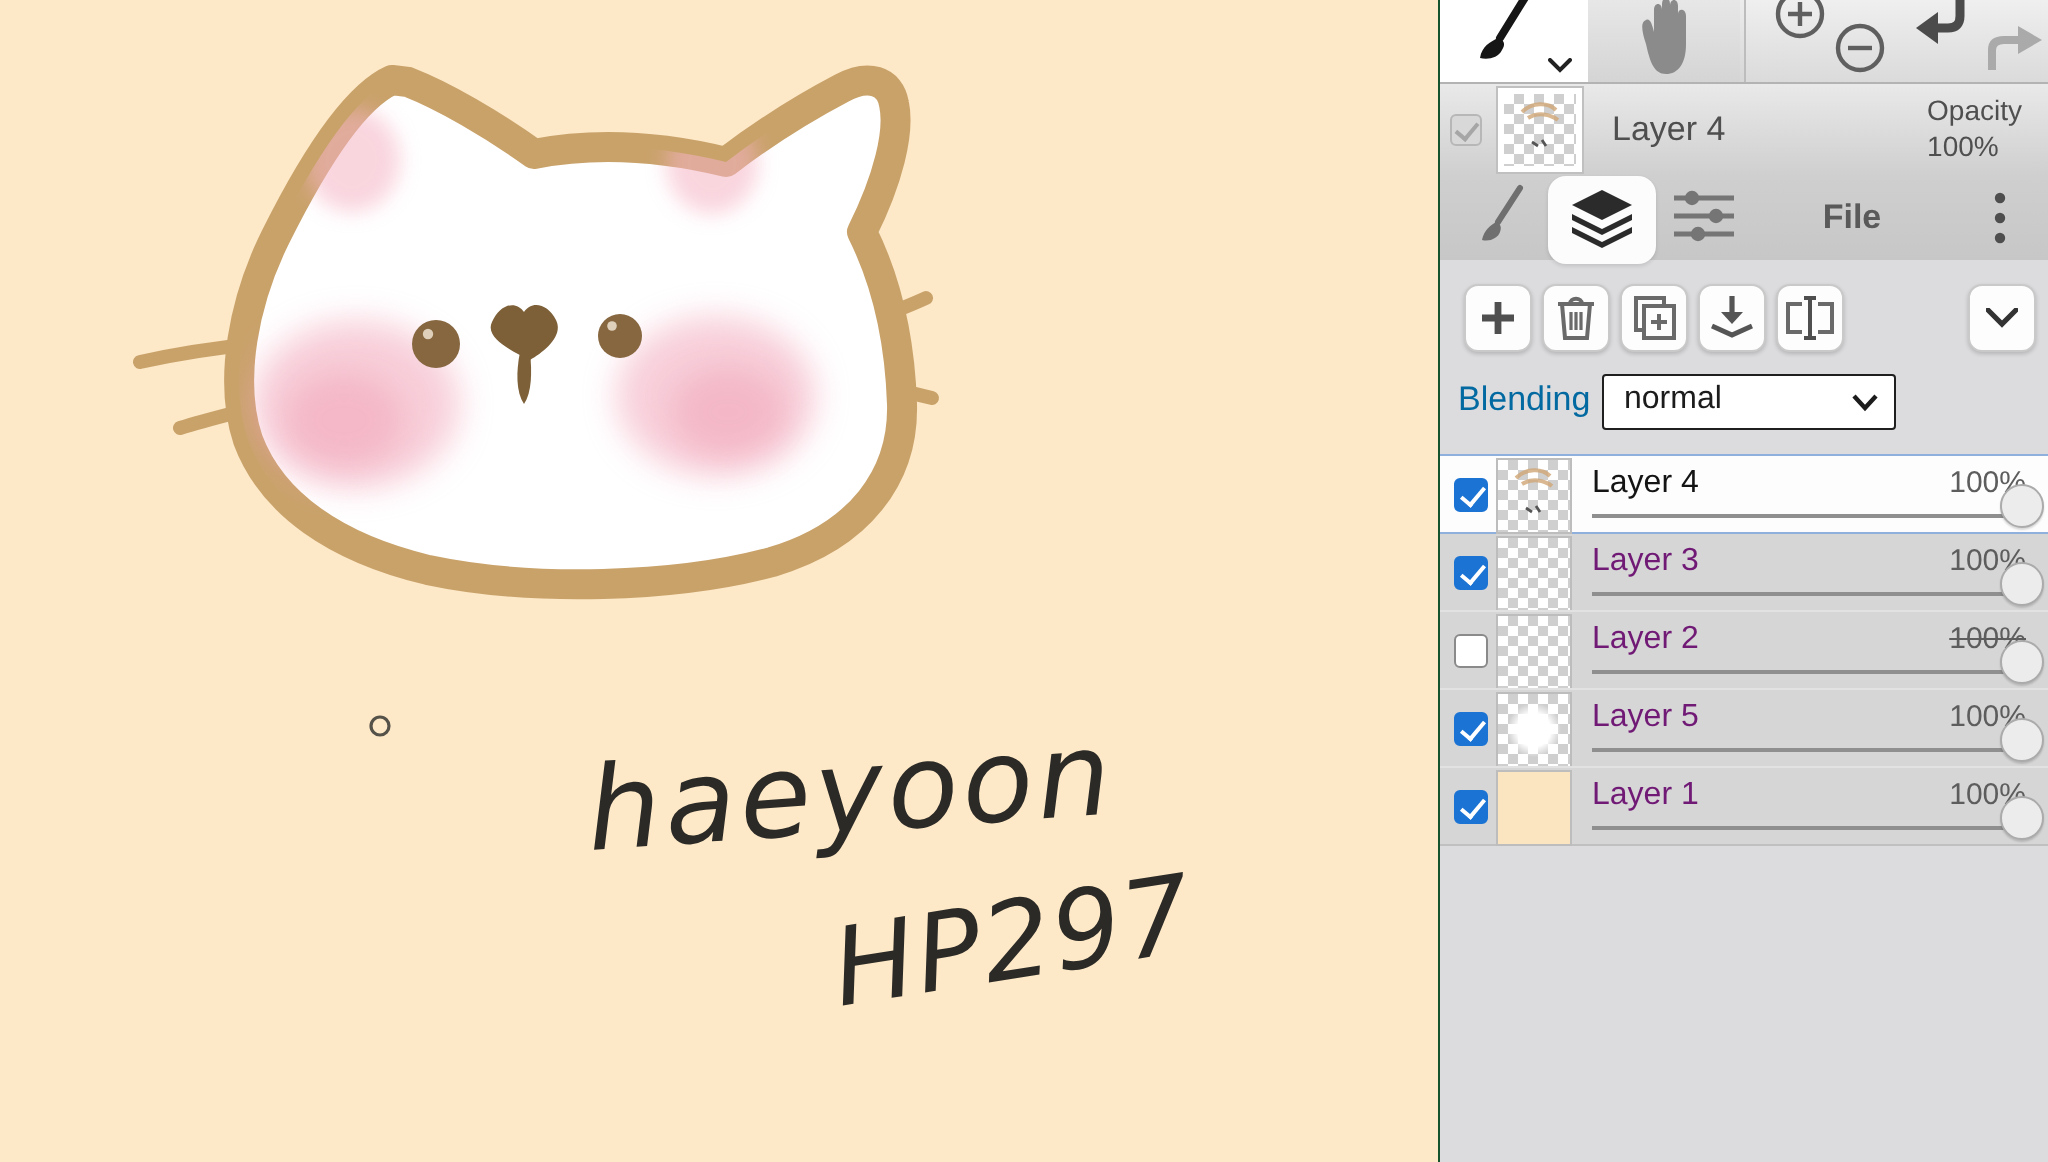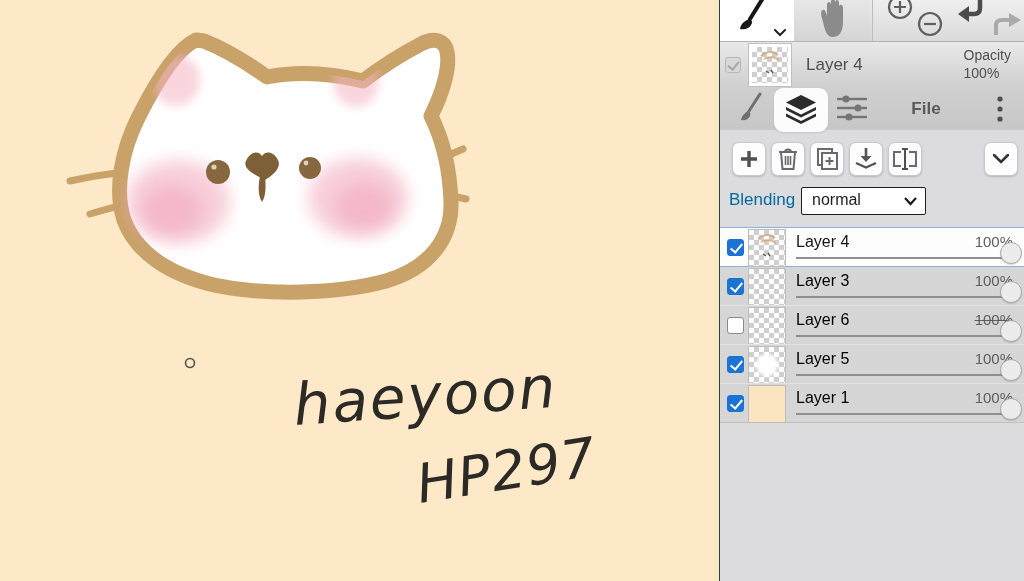--- a/index.html
+++ b/index.html
@@ -47,21 +47,21 @@
               font-size:17px; color:#5a5a5a; cursor:pointer;font-weight:bold; }
   .kebab { position:absolute; left:266px; top:0; width:28px; height:42px; cursor:pointer; }
 
   
   .ctl-btn { position:absolute; top:142px; width:34px; height:34px; background:#fdfdfd;
              border:1px solid #c9c9c9; border-radius:7px; box-shadow:0 1px 2px rgba(0,0,0,.18); cursor:pointer; }
   .ctl-btn svg { position:absolute; left:50%; top:50%; transform:translate(-50%,-50%); }
 
   
   .blend-label { position:absolute; left:9px; top:190px; font-size:17px; color:#0369a1; }
-  .blend-select { position:absolute; left:81px; top:187px; width:125px; height:28px; background:#fff;
+  .blend-select { position:absolute; left:81px; top:187px; width:147px; height:28px; background:#fff;
                   border:1.5px solid #1f1f1f; border-radius:2px; cursor:pointer; }
   .blend-select .val { position:absolute; left:10px; top:3px; font-size:16px; color:#1c1c1c; }
   .blend-select svg { position:absolute; right:8px; top:9px; }
 
   
   .layers { position:absolute; left:0; top:227px; right:0; }
   .lrow { position:relative; height:40px; background:#d6d6d7; border-bottom:1px solid #c0c0c0;
           border-top:1px solid #e2e2e2; margin-top:-1px; cursor:pointer; }
   .lrow:first-child { margin-top:0; }
   .lrow[data-selected="true"] { background:#fdfdfe; border-top:1px solid #8fb0dc; border-bottom:1px solid #8fb0dc; z-index:2; }
@@ -76,21 +76,21 @@
       background-color:#fff;
       background-image:
         linear-gradient(45deg,#cfcfcf 25%,transparent 25%,transparent 75%,#cfcfcf 75%),
         linear-gradient(45deg,#cfcfcf 25%,transparent 25%,transparent 75%,#cfcfcf 75%);
       background-size:10px 10px; background-position:0 0,5px 5px; }
   .thumb[data-thumb="solid"] { background:#fbe5c0; background-image:none; }
   .thumb[data-thumb="checker-white"]::after { content:""; position:absolute; inset:3px;
       background:radial-gradient(closest-side, #ffffff 55%, rgba(255,255,255,0) 90%); }
   .thumb svg.sketch { display:none; position:absolute; inset:0; }
   .thumb[data-thumb="checker-sketch"] svg.sketch { display:block; }
-  .lname { position:absolute; left:76px; top:5px; font-size:16px; color:#000000; }
+  .lname { position:absolute; left:76px; top:5px; font-size:16px; color:#701a75; }
   .pct { position:absolute; right:11px; top:5px; font-size:15px; color:#5d5d5d; }
   .pct[data-visible="false"] { text-decoration:line-through; }
   .sline { position:absolute; left:76px; right:13px; top:29px; height:2px; background:#8f8f8f; }
   .knob { position:absolute; right:2px; top:14px; width:22px; height:22px; border-radius:50%;
           background:#ececec; border:1px solid #ababab; box-shadow:0 1px 1px rgba(0,0,0,.15); z-index:3; cursor:pointer; }
 </style>
 </head>
 <body>
 
 <div class="stage">
@@ -304,21 +304,21 @@
         <div class="thumb checker" data-thumb="checker"></div>
         <span class="lname">Layer 3</span>
         <span class="pct" data-visible="true">100%</span>
         <div class="sline"></div>
         <div class="knob"></div>
       </div>
 
       <div class="lrow" data-selected="false">
         <div class="cb" data-checked="false"></div>
         <div class="thumb checker" data-thumb="checker"></div>
-        <span class="lname">Layer 6</span>
+        <span class="lname">Layer 2</span>
         <span class="pct" data-visible="false">100%</span>
         <div class="sline"></div>
         <div class="knob"></div>
       </div>
 
       <div class="lrow" data-selected="false">
         <div class="cb" data-checked="true"></div>
         <div class="thumb checker" data-thumb="checker-white"></div>
         <span class="lname">Layer 5</span>
         <span class="pct" data-visible="true">100%</span>

